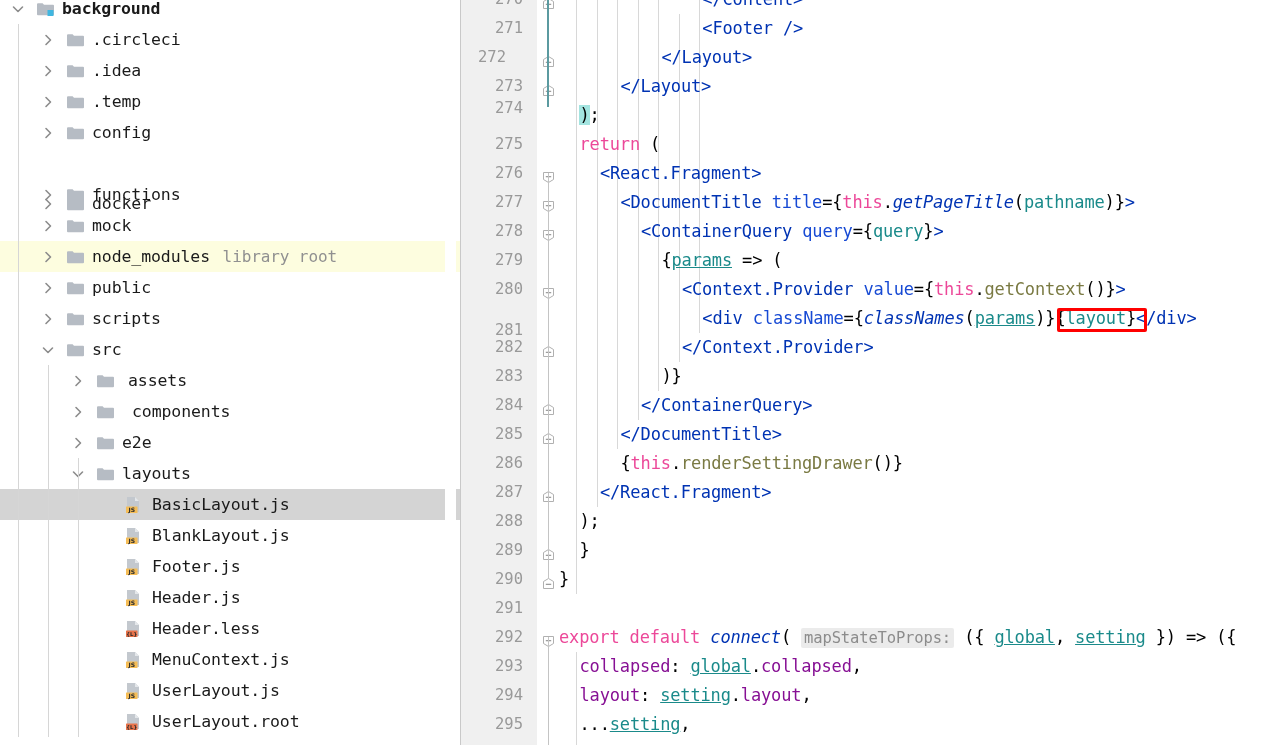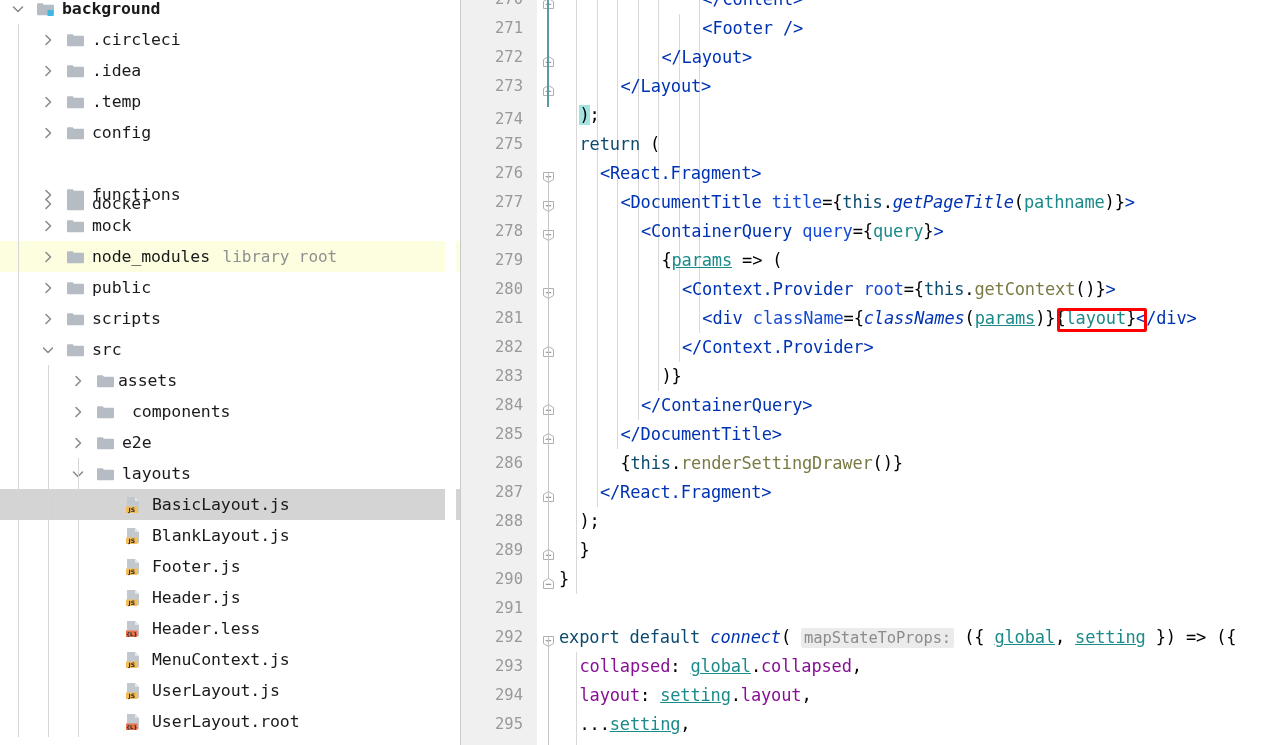--- a/index.html
+++ b/index.html
@@ -144,21 +144,21 @@
     letter-spacing: -0.15px;
   }
   .ind-guide {
     position: absolute;
     width: 1px;
     background: #d8d8d8;
   }
 
   
   .tag     { color: #0033b3; }
-  .kw      { color: #0c4a6e; }
+  .kw      { color: #ec4899; }
   .attr    { color: #174ad4; }
   .prop    { color: #871094; }
   .teal    { color: #1a8a8a; }
   .method  { color: #7a7a43; }
   .methodI { color: #0033b3; font-style: italic; }
   .uline   { text-decoration: underline; }
   .punct   { color: #000000; }
   .brmatch { background: #a3e4e0; }
   .hint {
     color: #8c8c8c;
@@ -319,21 +319,21 @@
         </div>
         <div class="tree-row" style="top: 365px;">
           <span class="twisty" style="left: 70px;">
             <svg viewBox="0 0 16 16" width="16" height="16">
               <path d="M6 3.5 L10.5 8 L6 12.5" fill="none" stroke="#8c8c8c" stroke-width="1.6" stroke-linecap="round" stroke-linejoin="round"></path>
             </svg>
           </span>
           <span class="folder-ico" style="left: 96px;"><svg viewBox="0 0 19 16" width="19" height="16">
               <path d="M1 3.2 a1 1 0 0 1 1-1 h4.6 l1.4 1.6 h9 a1 1 0 0 1 1 1 v8.5 a1 1 0 0 1 -1 1 h-15 a1 1 0 0 1 -1 -1 z" fill="#b6bcc4"></path>
             </svg></span>
-          <span class="row-label" style="left: 118px;">assets</span>
+          <span class="row-label" style="left: 128px;">assets</span>
         </div>
         <div class="tree-row" style="top: 396px;">
           <span class="twisty" style="left: 70px;">
             <svg viewBox="0 0 16 16" width="16" height="16">
               <path d="M6 3.5 L10.5 8 L6 12.5" fill="none" stroke="#8c8c8c" stroke-width="1.6" stroke-linecap="round" stroke-linejoin="round"></path>
             </svg>
           </span>
           <span class="folder-ico" style="left: 96px;"><svg viewBox="0 0 19 16" width="19" height="16">
               <path d="M1 3.2 a1 1 0 0 1 1-1 h4.6 l1.4 1.6 h9 a1 1 0 0 1 1 1 v8.5 a1 1 0 0 1 -1 1 h-15 a1 1 0 0 1 -1 -1 z" fill="#b6bcc4"></path>
             </svg></span>
@@ -454,30 +454,30 @@
         <div class="ind-guide" style="left: 156.44px; top: 0px; height: 449px;"></div>
         <div class="ind-guide" style="left: 176.92px; top: 0px; height: 420px;"></div>
         <div class="ind-guide" style="left: 197.4px; top: 0px; height: 391px;"></div>
         <div class="ind-guide" style="left: 217.88px; top: 14px; height: 348px;"></div>
         <div class="ind-guide" style="left: 238.36px; top: 0px; height: 333px;"></div>
         <div class="ind-guide" style="left: 115.48px; top: 652px; height: 116px;"></div>
       </div>
     <div id="linenos">
         <div class="lineno" style="top: -15px;">270</div>
         <div class="lineno" style="top: 14px;">271</div>
-        <div class="lineno" style="top: 43px;">272</div>
+        <div class="lineno" style="top: 43px; text-align: center;">272</div>
         <div class="lineno" style="top: 72px;">273</div>
-        <div class="lineno" style="top: 105px; padding-left: 9px;">274</div>
+        <div class="lineno" style="top: 94px; padding-left: 9px;">274</div>
         <div class="lineno" style="top: 130px;">275</div>
         <div class="lineno" style="top: 159px;">276</div>
         <div class="lineno" style="top: 188px;">277</div>
         <div class="lineno" style="top: 217px;">278</div>
         <div class="lineno" style="top: 246px;">279</div>
         <div class="lineno" style="top: 275px;">280</div>
-        <div class="lineno" style="top: 304px;">281</div>
+        <div class="lineno" style="top: 316px;">281</div>
         <div class="lineno" style="top: 333px;">282</div>
         <div class="lineno" style="top: 362px;">283</div>
         <div class="lineno" style="top: 391px;">284</div>
         <div class="lineno" style="top: 420px;">285</div>
         <div class="lineno" style="top: 449px;">286</div>
         <div class="lineno" style="top: 478px;">287</div>
         <div class="lineno" style="top: 507px;">288</div>
         <div class="lineno" style="top: 536px;">289</div>
         <div class="lineno" style="top: 565px;">290</div>
         <div class="lineno" style="top: 594px;">291</div>
@@ -552,21 +552,21 @@
         <div class="code-line" style="top: -15px; left: 241.36px;"><span class="tag">&lt;/Content&gt;</span></div>
         <div class="code-line" style="top: 14px; left: 241.36px;"><span class="tag">&lt;Footer /&gt;</span></div>
         <div class="code-line" style="top: 43px; left: 200.4px;"><span class="tag">&lt;/Layout&gt;</span></div>
         <div class="code-line" style="top: 72px; left: 159.44px;"><span class="tag">&lt;/Layout&gt;</span></div>
         <div class="code-line" style="top: 101px; left: 118.48px;"><span class="brmatch">)</span><span class="punct">;</span></div>
         <div class="code-line" style="top: 130px; left: 118.48px;"><span class="kw">return</span> <span class="punct">(</span></div>
         <div class="code-line" style="top: 159px; left: 138.96px;"><span class="tag">&lt;React.Fragment&gt;</span></div>
         <div class="code-line" style="top: 188px; left: 159.44px;"><span class="tag">&lt;DocumentTitle</span> <span class="attr">title</span><span class="punct">={</span><span class="kw">this</span><span class="punct">.</span><span class="methodI">getPageTitle</span><span class="punct">(</span><span class="teal">pathname</span><span class="punct">)}</span><span class="tag">&gt;</span></div>
         <div class="code-line" style="top: 217px; left: 179.92px;"><span class="tag">&lt;ContainerQuery</span> <span class="attr">query</span><span class="punct">={</span><span class="teal">query</span><span class="punct">}</span><span class="tag">&gt;</span></div>
         <div class="code-line" style="top: 246px; left: 200.4px;"><span class="punct">{</span><span class="teal uline">params</span> <span class="punct">=&gt; (</span></div>
-        <div class="code-line" style="top: 275px; left: 220.88px;"><span class="tag">&lt;Context.Provider</span> <span class="attr">root</span><span class="punct">={</span><span class="kw">this</span><span class="punct">.</span><span class="method">getContext</span><span class="punct">()}</span><span class="tag">&gt;</span></div>
+        <div class="code-line" style="top: 275px; left: 220.88px;"><span class="tag">&lt;Context.Provider</span> <span class="attr">value</span><span class="punct">={</span><span class="kw">this</span><span class="punct">.</span><span class="method">getContext</span><span class="punct">()}</span><span class="tag">&gt;</span></div>
         <div class="code-line" style="top: 304px; left: 241.36px;"><span class="tag">&lt;div</span> <span class="attr">className</span><span class="punct">={</span><span class="methodI">classNames</span><span class="punct">(</span><span class="teal uline">params</span><span class="punct">)}</span><span class="punct">{</span><span class="teal">layout</span><span class="punct">}</span><span class="tag">&lt;/div&gt;</span></div>
         <div class="code-line" style="top: 333px; left: 220.88px;"><span class="tag">&lt;/Context.Provider&gt;</span></div>
         <div class="code-line" style="top: 362px; left: 200.4px;"><span class="punct">)}</span></div>
         <div class="code-line" style="top: 391px; left: 179.92px;"><span class="tag">&lt;/ContainerQuery&gt;</span></div>
         <div class="code-line" style="top: 420px; left: 159.44px;"><span class="tag">&lt;/DocumentTitle&gt;</span></div>
         <div class="code-line" style="top: 449px; left: 159.44px;"><span class="punct">{</span><span class="kw">this</span><span class="punct">.</span><span class="method">renderSettingDrawer</span><span class="punct">()}</span></div>
         <div class="code-line" style="top: 478px; left: 138.96px;"><span class="tag">&lt;/React.Fragment&gt;</span></div>
         <div class="code-line" style="top: 507px; left: 118.48px;"><span class="punct">);</span></div>
         <div class="code-line" style="top: 536px; left: 118.48px;"><span class="punct">}</span></div>
         <div class="code-line" style="top: 565px; left: 98px;"><span class="punct">}</span></div>

